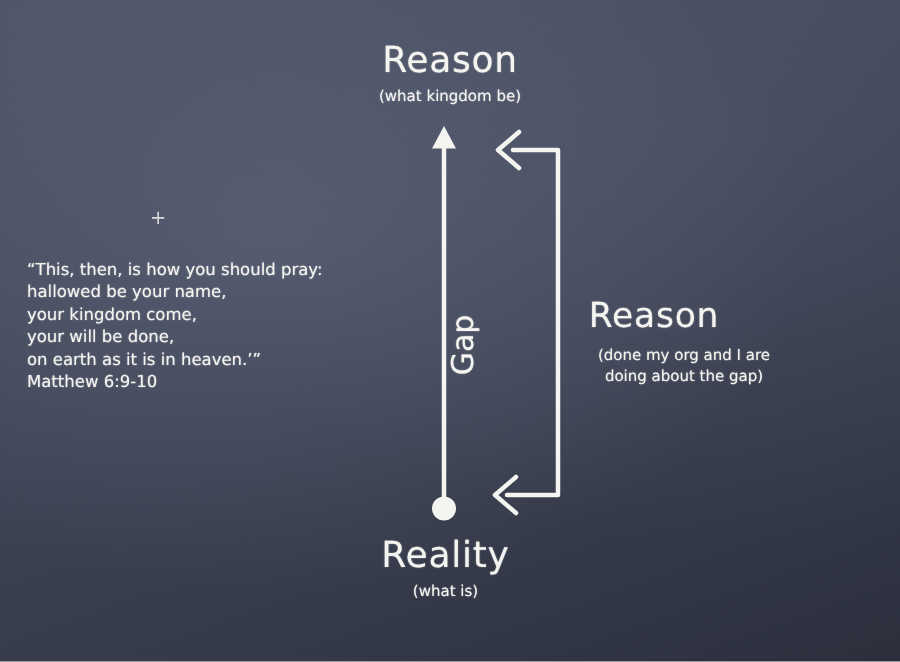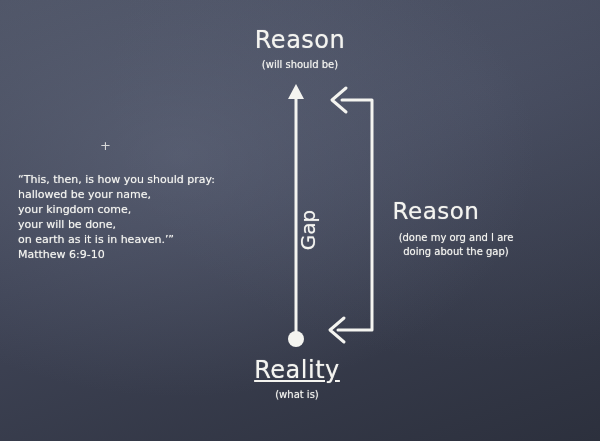--- a/index.html
+++ b/index.html
@@ -21,21 +21,21 @@
   .cross { position:absolute; left:100px; top:138px; font-size:13px; color:#d8d8d8; }
   svg.diagram { position:absolute; left:0; top:0; }
   .gap { position:absolute; left:308px; top:230px; transform:rotate(-90deg); transform-origin:center; font-size:20px; width:60px; text-align:center; margin-left:-30px; margin-top:-12px; }
 </style>
 </head>
 <body>
 
 <div class="board">
 
   <div class="title chalk" style="left:250px; top:26px; width:100px;">Reason</div>
-  <div class="sub chalk" style="left:240px; top:59px; width:120px;">(will should be)</div>
+  <div class="sub chalk" style="left:240px; top:59px; width:120px;">(what kingdom be)</div>
 
   <span class="cross">+</span>
 
   <div class="quote chalk">
     <div>“This, then, is how you should pray:</div>
     <div>hallowed be your name,</div>
     <div>your kingdom come,</div>
     <div>your will be done,</div>
     <div>on earth as it is in heaven.’”</div>
     <div>Matthew 6:9-10</div>
@@ -53,16 +53,16 @@
   </svg>
 
   <div class="gap chalk">Gap</div>
 
   <div class="title chalk" style="left:384px; top:198px; width:104px; font-size:23px;">Reason</div>
   <div class="sub chalk" style="left:386px; top:231px; width:140px; line-height:14px;">
     <div>(done my org and I are</div>
     <div>doing about the gap)</div>
   </div>
 
-  <div class="title chalk" style="left:242px; top:356px; width:110px;text-decoration:underline;">Reality</div>
+  <div class="title chalk" style="left:242px; top:356px; width:110px;">Reality</div>
   <div class="sub chalk" style="left:262px; top:389px; width:70px;">(what is)</div>
 
 </div>
 
 </body></html>

